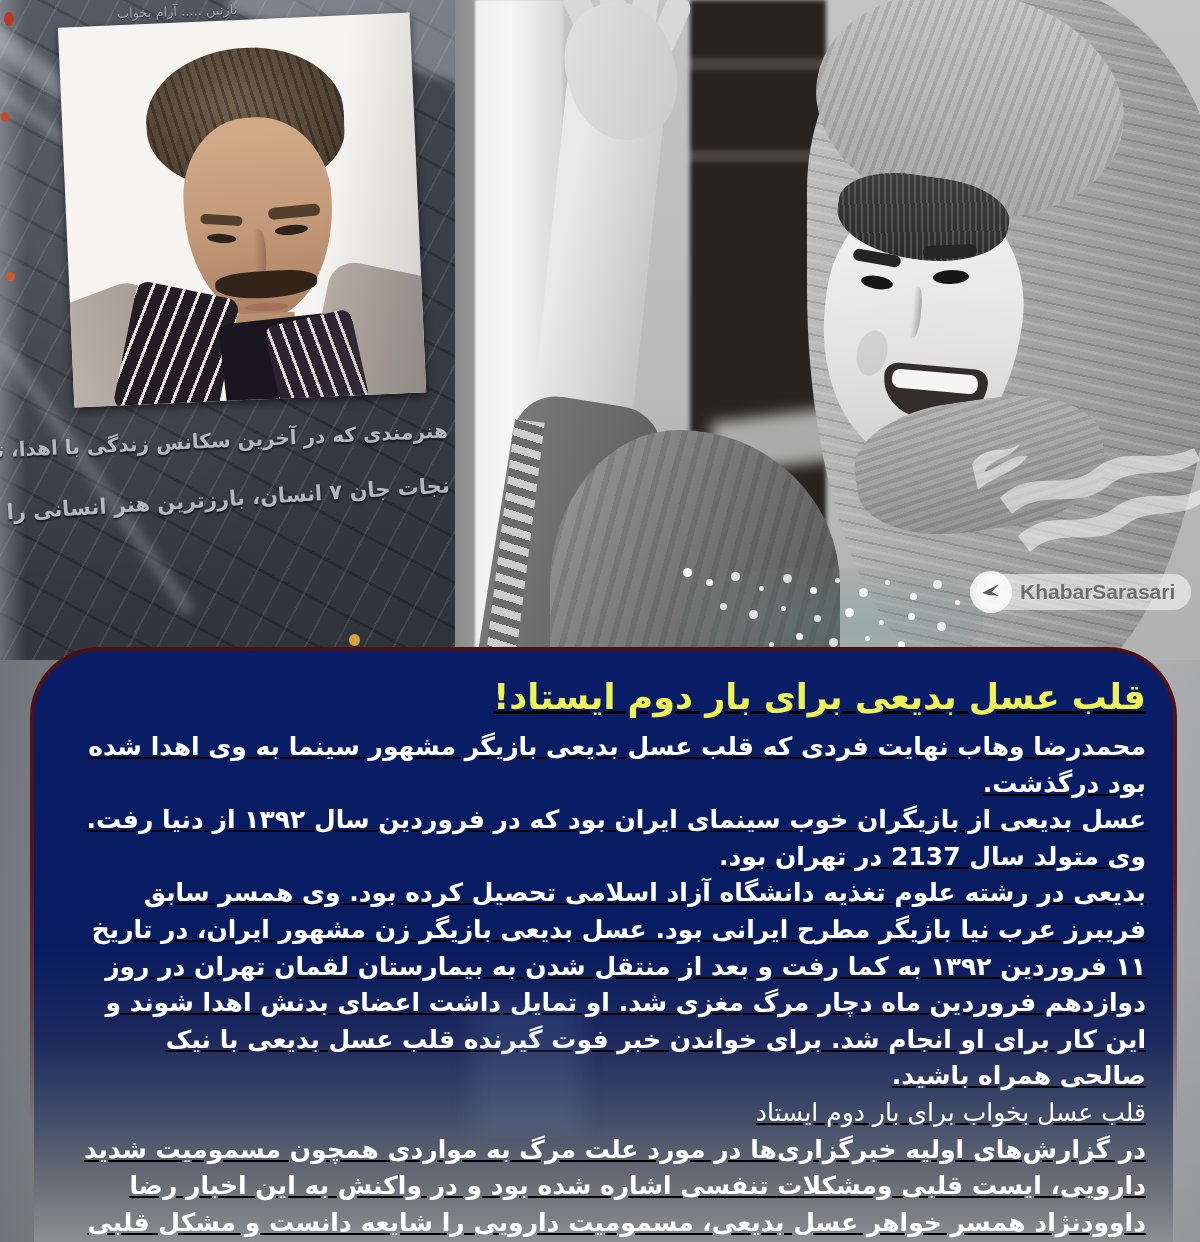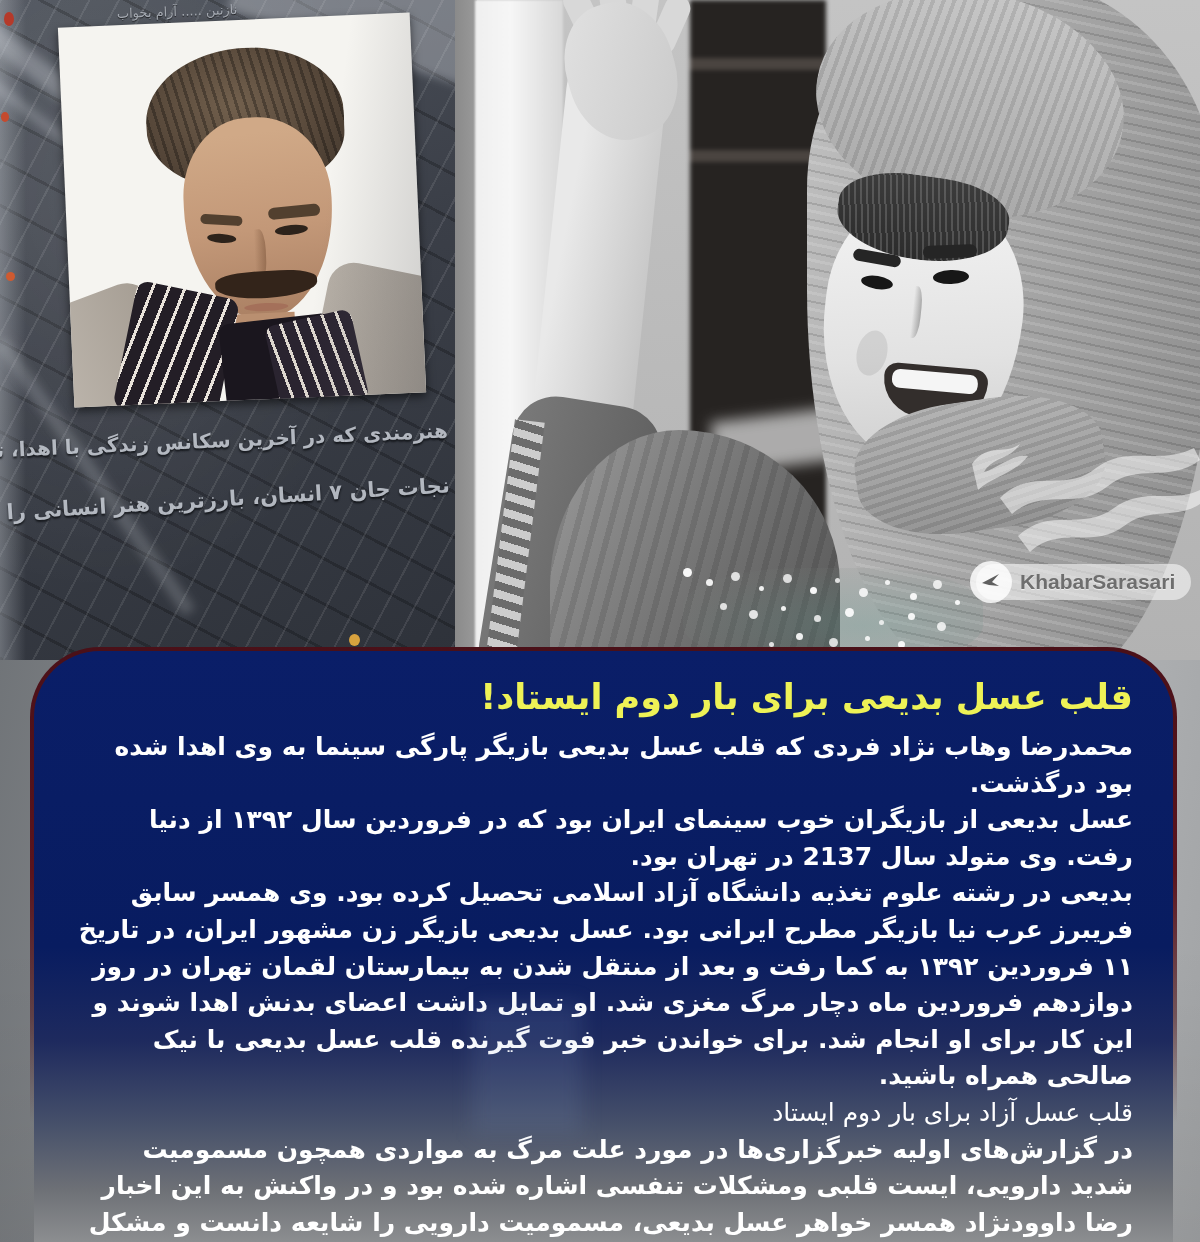--- a/index.html
+++ b/index.html
@@ -166,39 +166,40 @@
       270px 30px 0 -2px rgba(255,255,255,.9), 36px 34px 0 -1px rgba(255,255,255,.8),
       66px 42px 0 0 rgba(250,250,250,.85), 96px 36px 0 -2px rgba(255,255,255,.9),
       130px 46px 0 -1px rgba(255,255,255,.8),162px 40px 0 0 rgba(255,255,255,.9),
       194px 50px 0 -2px rgba(246,246,246,.85),224px 44px 0 -1px rgba(255,255,255,.9),
       254px 54px 0 0 rgba(255,255,255,.8), 112px 64px 0 -1px rgba(255,255,255,.9),
       146px 70px 0 0 rgba(250,250,250,.8), 180px 66px 0 -2px rgba(255,255,255,.85),
       214px 72px 0 -1px rgba(255,255,255,.9), 84px 72px 0 -2px rgba(255,255,255,.8);}
 
   
   .wm{left:942px;top:424px;width:258px;height:190px;}
-  .wm-pill{position:absolute;left:34px;top:140px;height:36px;padding:0 16px 0 44px;
+  .wm-pill{position:absolute;left:34px;top:150px;height:36px;padding:0 16px 0 44px;
     background:rgba(255,255,255,0.55);border-radius:18px;display:flex;align-items:center;}
   .wm-circle{position:absolute;left:-6px;top:-3px;width:42px;height:42px;border-radius:50%;
     background:rgba(255,255,255,0.82);display:flex;align-items:center;justify-content:center;}
   .wm-text{font-family:"Liberation Sans",sans-serif;font-weight:bold;font-size:21px;color:#6e6e6e;
     text-shadow:0 1px 0 rgba(255,255,255,0.5);white-space:nowrap;}
 
   
   .card-border{
     left:30px;top:647px;width:1147px;height:595px;
     border-radius:70px 70px 0 0;padding:4px 4px 0 4px;box-sizing:border-box;
     background:linear-gradient(180deg,#4a1018 0%,#5a141d 38%,rgba(74,16,24,0.55) 62%,rgba(74,16,24,0) 80%);
   }
   .card{
     width:100%;height:100%;box-sizing:border-box;
     border-radius:66px 66px 0 0;overflow:hidden;position:relative;
     background:linear-gradient(180deg,#0a1e68 0%,#081c60 50%,#1e2a5e 66%,#46506a 80%,#6d7076 91%,#8c8e90 100%);
-    padding:24px 40px 18px 44px;
+    padding:24px 27px 18px 44px;
     direction:rtl;
+    text-decoration:underline;
   }
   .card .lightband{position:absolute;left:438px;top:352px;width:110px;height:130px;
     background:rgba(150,170,215,0.12);filter:blur(10px);}
   .headline{
     margin:0 0 10px 0;text-align:right;
     color:#eef256;font-size:35px;font-weight:bold;line-height:44px;
   }
   .body-text p{margin:0;text-align:right;color:#ffffff;font-size:25px;line-height:36.6px;}
   .body-text p.b{font-weight:bold;}
   .body-text p.r{font-weight:normal;}
@@ -295,21 +296,21 @@
     </div>
     <span class="wm-text">KhabarSarasari</span>
   </div>
 </div>
 
 <div class="abs card-border">
   <div class="card">
     <div class="lightband"></div>
     <h1 class="headline">قلب عسل بدیعی برای بار دوم ایستاد!</h1>
     <div class="body-text">
-      <p class="b">محمدرضا وهاب نژاد فردی که قلب عسل بدیعی بازیگر پارگی سینما به وی اهدا شده بود درگذشت.</p>
+      <p class="b">محمدرضا وهاب نهایت فردی که قلب عسل بدیعی بازیگر مشهور سینما به وی اهدا شده بود درگذشت.</p>
       <p class="b">عسل بدیعی از بازیگران خوب سینمای ایران بود که در فروردین سال ۱۳۹۲ از دنیا رفت. وی متولد سال 2137 در تهران بود.</p>
       <p class="b">بدیعی در رشته علوم تغذیه دانشگاه آزاد اسلامی تحصیل کرده بود. وی همسر سابق فریبرز عرب نیا بازیگر مطرح ایرانی بود. عسل بدیعی بازیگر زن مشهور ایران، در تاریخ ۱۱ فروردین ۱۳۹۲ به کما رفت و بعد از منتقل شدن به بیمارستان لقمان تهران در روز دوازدهم فروردین ماه دچار مرگ مغزی شد. او تمایل داشت اعضای بدنش اهدا شوند و این کار برای او انجام شد. برای خواندن خبر فوت گیرنده قلب عسل بدیعی با نیک صالحی همراه باشید.</p>
-      <p class="r">قلب عسل آزاد برای بار دوم ایستاد</p>
+      <p class="r">قلب عسل بخواب برای بار دوم ایستاد</p>
       <p class="b">در گزارش‌های اولیه خبرگزاری‌ها در مورد علت مرگ به مواردی همچون مسمومیت شدید دارویی، ایست قلبی ومشکلات تنفسی اشاره شده بود و در واکنش به این اخبار رضا داوودنژاد همسر خواهر عسل بدیعی، مسمومیت دارویی را شایعه دانست و مشکل قلبی ناشی از دشواری تنفسی و در نهایت مرگ مغزی را سبب مرگ وی اعلام کرد. در نهایت در روز ۱۳ فروردین پزشک وی علت مرگ مغزی را پارگی عروق مغزی و به دنبال آن خونریزی مغزی و ایست تنفسی عنوان نمود.</p>
 
     </div>
   </div>
 </div>
 
 </body></html>

